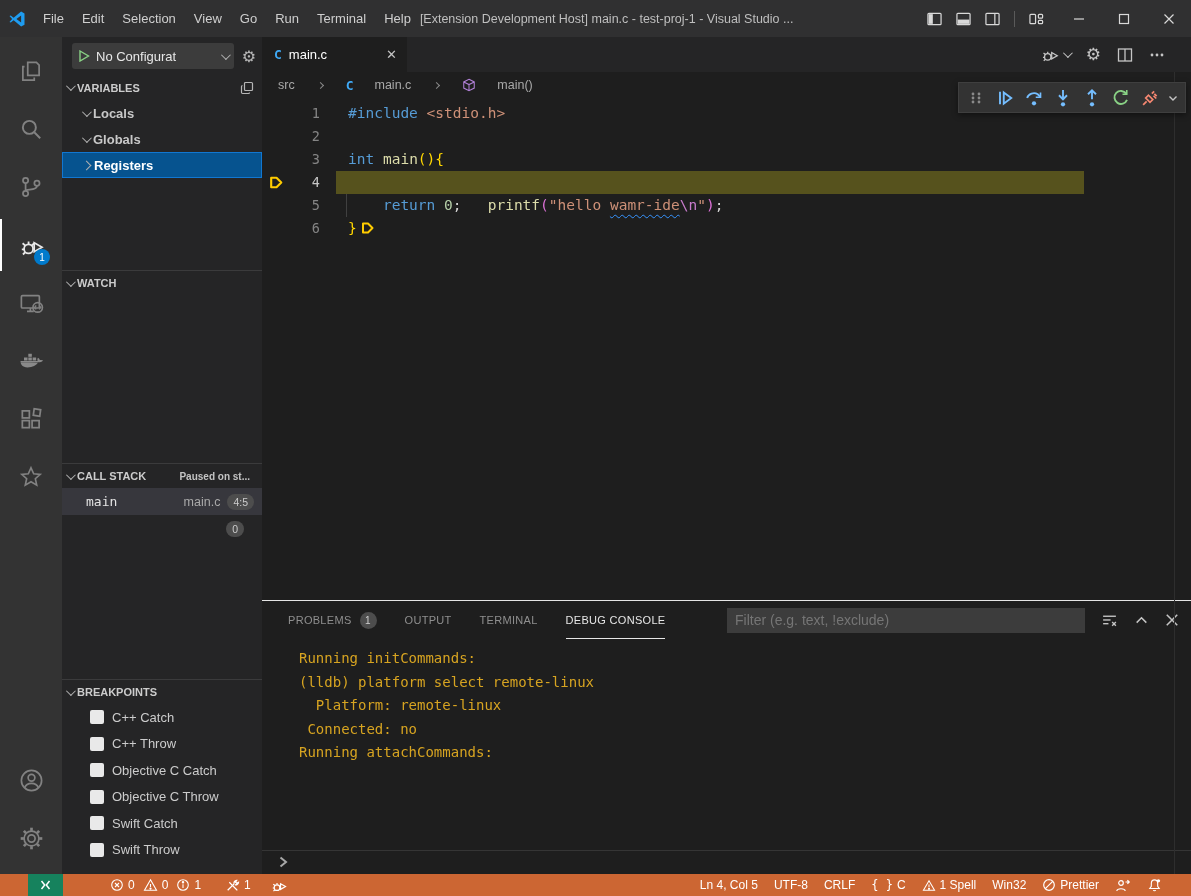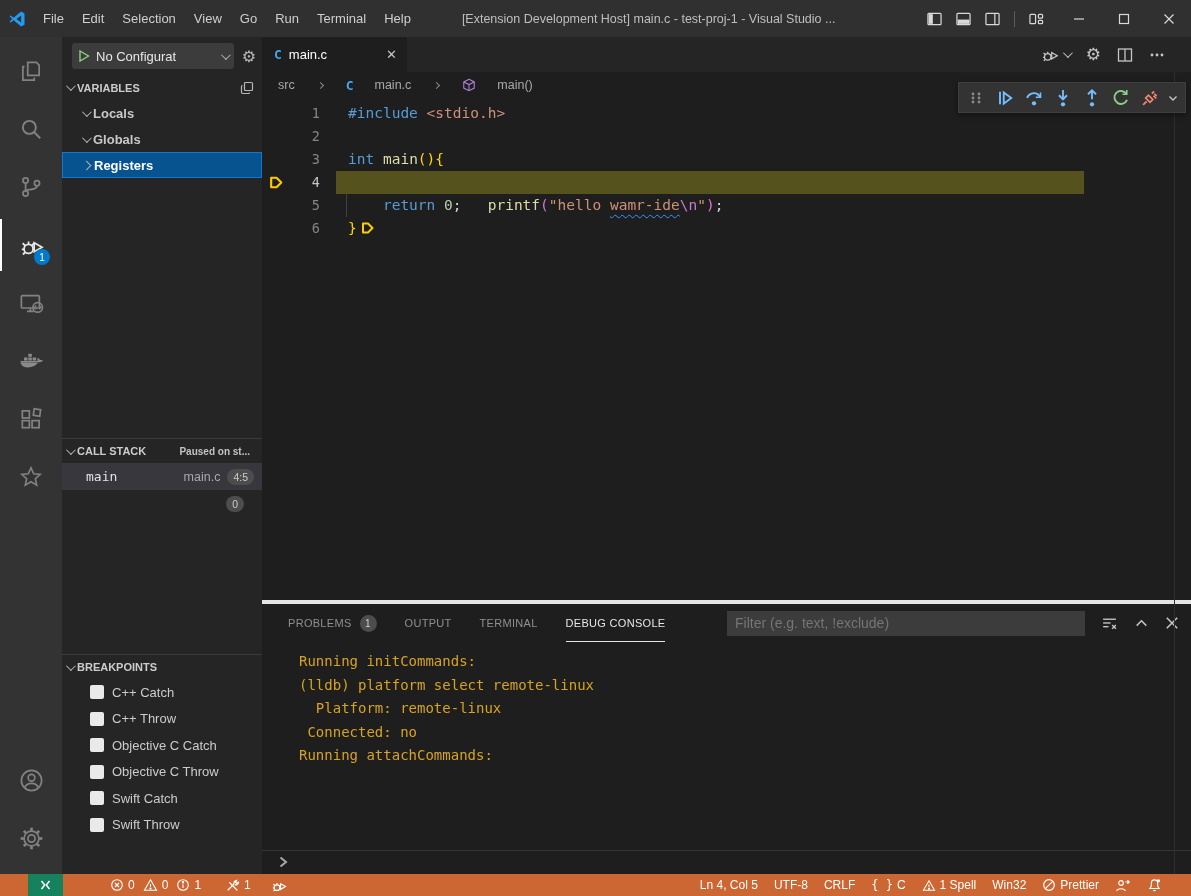--- a/index.html
+++ b/index.html
@@ -5,21 +5,21 @@
   * { margin:0; padding:0; box-sizing:border-box; }
   html,body { width:1191px; height:896px; overflow:hidden; background:#1e1e1e;
     font-family:"Liberation Sans", sans-serif; color:#cccccc; }
   .app { width:1191px; height:896px; display:flex; flex-direction:column; }
 
   
   .titlebar { height:37px; background:#303031; display:flex; align-items:center; flex:none; }
   .vslogo { width:34px; display:flex; justify-content:center; }
   .menus { display:flex; }
   .menus span { padding:0 9px; font-size:13px; color:#cfcfcf; cursor:default; }
-  .win-title { font-size:12.5px; color:#bfbfbf; margin-left:42px; white-space:nowrap; }
+  .win-title { font-size:12.5px; color:#bfbfbf; white-space:nowrap; }
   .tb-right { margin-left:auto; display:flex; align-items:center; }
   .layout-icons { display:flex; align-items:center; gap:14px; margin-right:12px; }
   .tb-sep { width:1px; height:16px; background:#5a5a5a; }
   .win-btn { width:45px; height:37px; display:flex; align-items:center; justify-content:center; }
 
   
   .main { flex:1; display:flex; min-height:0; }
 
   
   .activitybar { width:62px; background:#333333; display:flex; flex-direction:column; align-items:center; flex:none; }
@@ -79,21 +79,21 @@
   .indent-guide { position:absolute; left:84px; top:73px; height:46px; width:1px; background:#404040; }
   .inline-arrow { position:absolute; left:24px; top:3px; }
   .glyph-arrow { position:absolute; left:6px; top:3px; }
 
   
   .dbg-toolbar { position:absolute; top:45px; left:696px; width:228px; height:31px; background:#333333;
     border:1px solid #3f3f3f; box-shadow:0 2px 6px rgba(0,0,0,.45); display:flex; align-items:center; padding:0 4px; gap:2px; z-index:5; }
   .dbg-btn { width:28px; height:26px; display:flex; align-items:center; justify-content:center; }
 
   
-  .panel { height:274px; flex:none; border-top:4px solid #e5e5e5; display:flex; flex-direction:column; background:#1e1e1e; }
+  .panel { height:274px; flex:none; border-top:1px solid #e5e5e5; display:flex; flex-direction:column; background:#1e1e1e; }
   .panel-head { height:38px; display:flex; align-items:center; padding:0 12px 0 26px; flex:none; }
   .ptab { font-size:11px; color:#8f8f8f; margin-right:28px; display:flex; align-items:center; gap:8px; height:38px; letter-spacing:.3px; }
   .ptab.active { color:#e7e7e7; border-bottom:1px solid #e7e7e7; }
   .pbadge { background:#4d4d4d; color:#cfcfcf; border-radius:50%; width:17px; height:17px; font-size:10px; display:flex; align-items:center; justify-content:center; }
   .panel-head-right { margin-left:auto; display:flex; align-items:center; gap:16px; }
   .filter-box { width:358px; height:25px; background:#3c3c3c; color:#989898; font-size:14px; border:none; outline:none; padding:0 8px; font-family:"Liberation Sans", sans-serif; }
   .console { flex:1; padding:8px 0 0 37px; font-family:"DejaVu Sans Mono", monospace; font-size:14px; line-height:23.5px; overflow:hidden; }
   .console-line { white-space:pre; color:#d7a421; }
   .console-input { height:23px; border-top:1px solid #353535; display:flex; align-items:center; padding-left:14px; flex:none; margin-bottom:1px; }
 
@@ -290,20 +290,24 @@
       <div class="sb-row">
         <span class="chev down"></span>
         <span>Globals</span>
       </div>
       <div class="sb-row selected">
         <span class="chev right"></span>
         <span style="color:#fff">Registers</span>
       </div>
 
       <div style="height:92px"></div>
+      <div class="sb-section-h bordered">
+        <span class="chev down"></span>
+        <span>WATCH</span>
+      </div>
 
       <div style="height:168px"></div>
       <div class="sb-section-h bordered">
         <span class="chev down"></span>
         <span>CALL STACK</span>
         <span class="paused-lbl">Paused on st...</span>
       </div>
       <div class="stack-row">
         <span class="stack-fn">main</span>
         <span class="stack-right">

